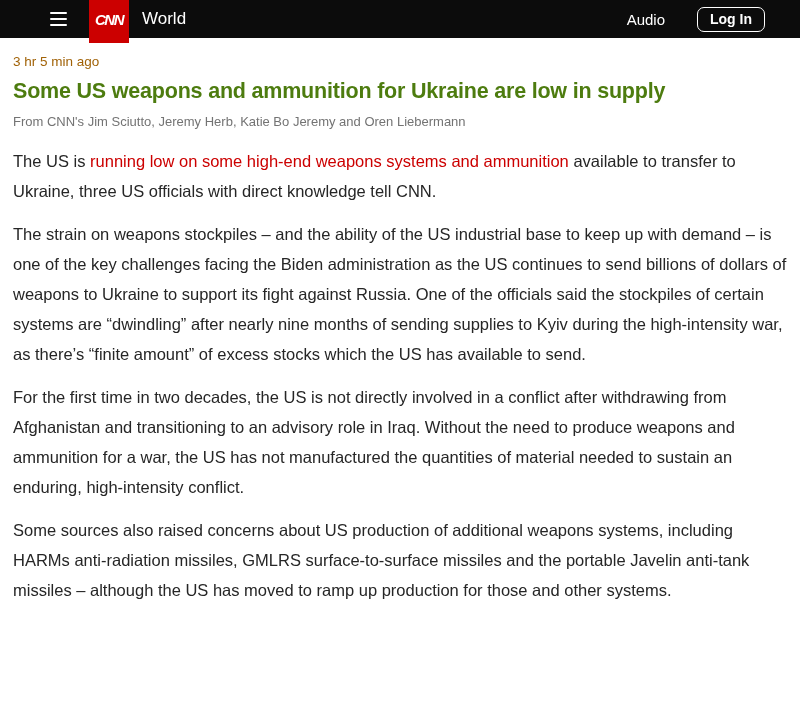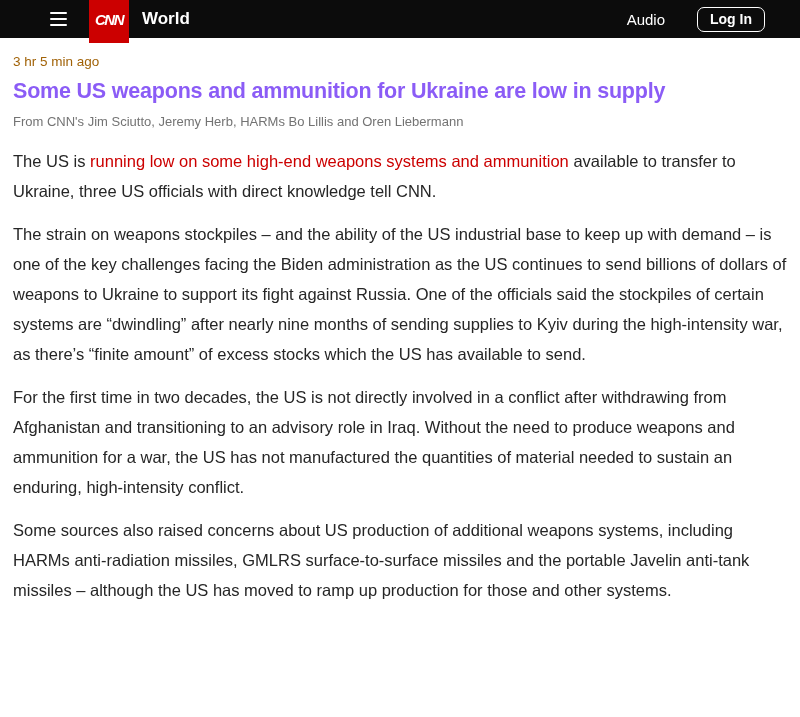--- a/index.html
+++ b/index.html
@@ -46,21 +46,21 @@
     justify-content: center;
     font-weight: 700;
     font-size: 15px;
     letter-spacing: -1.5px;
     text-decoration: none;
     font-style: italic;
   }
   .section-title {
     margin-left: 13px;
     color: #ffffff;
-    font-weight: 700;
+    font-weight: 400;
     font-size: 17px;
     text-decoration: none;
     text-align: center;
   }
   .header-right {
     margin-left: auto;
     display: flex;
     align-items: center;
   }
   .audio-link {
@@ -89,21 +89,21 @@
   .timestamp {
     margin-top: 16px;
     font-size: 13.5px;
     color: #a16207;
   }
   .headline {
     margin: 10px 0 0;
     font-size: 21.5px;
     line-height: 1.2;
     font-weight: 700;
-    color: #8b5cf6;
+    color: #4d7c0f;
     letter-spacing: -0.2px;
   }
   .byline {
     margin-top: 9px;
     font-size: 13px;
     color: #737373;
   }
   .body-text p {
     font-size: 16.5px;
     line-height: 30px;
@@ -132,21 +132,21 @@
   <a class="section-title">World</a>
   <div class="header-right">
     <a class="audio-link">Audio</a>
     <button class="login-btn">Log In</button>
   </div>
 </header>
 
 <main class="article">
   <div class="timestamp">3 hr 5 min ago</div>
   <h1 class="headline">Some US weapons and ammunition for Ukraine are low in supply</h1>
-  <div class="byline">From CNN's Jim Sciutto, Jeremy Herb, HARMs Bo Lillis and Oren Liebermann</div>
+  <div class="byline">From CNN's Jim Sciutto, Jeremy Herb, Katie Bo Jeremy and Oren Liebermann</div>
 
   <div class="body-text">
     <p><span>The US is </span><a class="inline-link">running low on some high-end weapons systems and ammunition</a><span> available to transfer to Ukraine, three US officials with direct knowledge tell CNN.</span></p>
     <p>The strain on weapons stockpiles – and the ability of the US industrial base to keep up with demand – is one of the key challenges facing the Biden administration as the US continues to send billions of dollars of weapons to Ukraine to support its fight against Russia. One of the officials said the stockpiles of certain systems are “dwindling” after nearly nine months of sending supplies to Kyiv during the high-intensity war, as there’s “finite amount” of excess stocks which the US has available to send.</p>
     <p>For the first time in two decades, the US is not directly involved in a conflict after withdrawing from Afghanistan and transitioning to an advisory role in Iraq. Without the need to produce weapons and ammunition for a war, the US has not manufactured the quantities of material needed to sustain an enduring, high-intensity conflict.</p>
     <p>Some sources also raised concerns about US production of additional weapons systems, including HARMs anti-radiation missiles, GMLRS surface-to-surface missiles and the portable Javelin anti-tank missiles – although the US has moved to ramp up production for those and other systems.</p>
 
   </div>
 </main>
 

